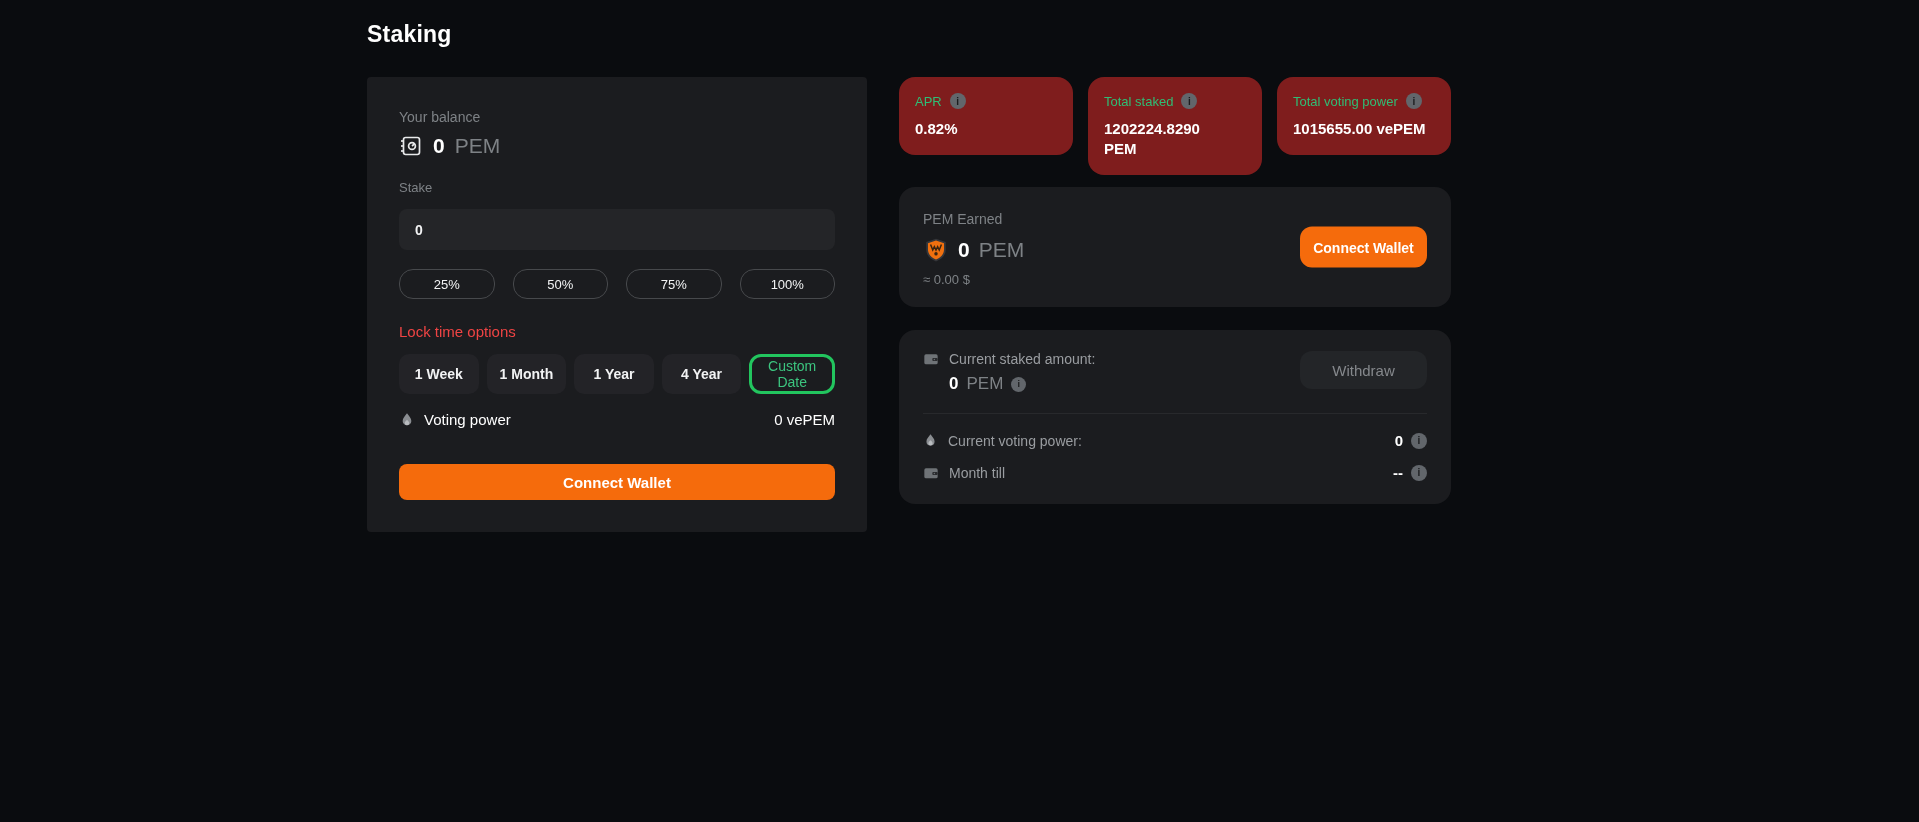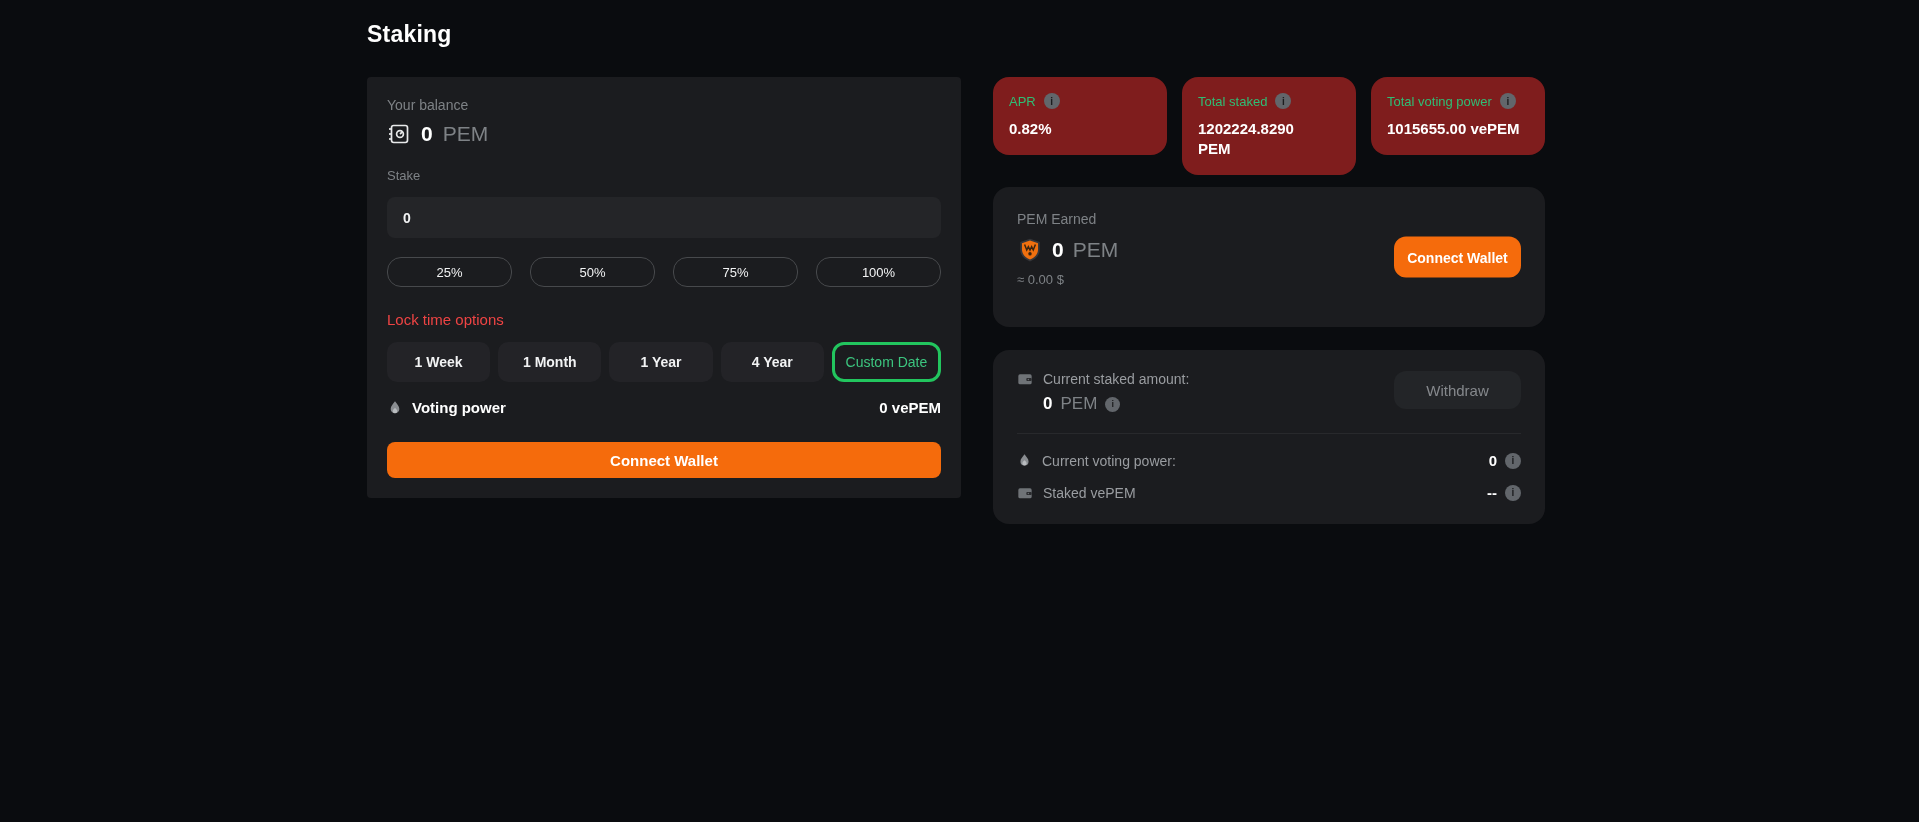--- a/index.html
+++ b/index.html
@@ -9,21 +9,21 @@
     font-family: "Liberation Sans", "DejaVu Sans", sans-serif;
     color: #ffffff;
     overflow: hidden;
   }
   .main { padding: 21px 0 0 367px; }
   .page-title { font-size: 23px; font-weight: 700; letter-spacing: .2px; margin-bottom: 29px; color: #fff; }
   .columns { display: flex; align-items: flex-start; gap: 32px; }
 
   
   .stake-card {
-    width: 594px; background: #1b1c1f; border-radius: 4px; padding: 20px;
+    width: 500px; background: #1b1c1f; border-radius: 4px; padding: 32px;
   }
   .balance-label { font-size: 14px; color: #7e8286; margin-bottom: 9px; }
   .balance-row { display: flex; align-items: center; gap: 10px; margin-bottom: 22px; }
   .balance-row .num { font-size: 21px; font-weight: 700; color: #fff; }
   .balance-row .cur { font-size: 21px; color: #7e8286; }
   .stake-label { font-size: 13px; color: #7e8286; margin-bottom: 14px; }
   .stake-input {
     width: 100%; height: 41px; background: #242528; border: none; border-radius: 8px;
     color: #f2f3f4; font-size: 14px; font-weight: 600; padding: 0 16px; outline: none;
     font-family: inherit; margin-bottom: 19px;
@@ -43,42 +43,42 @@
     background: transparent; border: 3px solid #22c55e; color: #3cc57f;
     border-radius: 12px; font-weight: 400;
   }
   .end-date-label { font-size: 13px; font-weight: 700; color: #fff; margin-bottom: 11px; }
   .date-picker {
     width: 243px; height: 39px; background: #26282b; border: 1px solid #2fbe75;
     border-radius: 12px; display: flex; align-items: center; padding: 0 14px; gap: 11px;
     cursor: pointer; margin-bottom: 27px;
   }
   .date-picker .date-text { font-size: 15px; font-weight: 700; color: #f2f3f4; flex: 1; }
-  .vp-row { display: flex; align-items: flex-end; margin-bottom: 26px; font-weight: bold; }
+  .vp-row { display: flex; align-items: flex-end; margin-bottom: 36px; }
   .vp-row .vp-left { display: flex; align-items: center; gap: 9px; flex: 1; }
   .vp-row .vp-label { font-size: 15px; color: #fff; }
   .vp-row .vp-value { font-size: 15px; color: #fff; }
   .connect-btn {
     width: 100%; height: 36px; background: #f56b0c; border: none; border-radius: 8px;
     color: #fff; font-size: 15px; font-weight: 700; font-family: inherit; cursor: pointer;
   }
 
   
   .right-col { width: 552px; }
   .stats-row { display: flex; gap: 15px; align-items: flex-start; margin-bottom: 12px; }
   .stat-card { flex: 1; background: #7f1d1d; border-radius: 16px; padding: 16px; }
   .stat-head { display: flex; align-items: center; gap: 8px; margin-bottom: 10px; }
   .stat-label { font-size: 13px; color: #2fbe75; }
   .stat-value { font-size: 15px; font-weight: 700; color: #fff; line-height: 20px; }
   .stat-value--wrap { max-width: 118px; }
   .stat-value--nowrap { white-space: nowrap; }
 
   .earned-card {
     position: relative; background: #1b1c1f; border-radius: 16px; padding: 24px;
-    height: 140px; margin-bottom: 23px;
+    height: 120px; margin-bottom: 23px;
   }
   .earned-label { font-size: 14px; color: #7e8286; margin-bottom: 10px; }
   .earned-row { display: flex; align-items: center; gap: 9px; margin-bottom: 9px; }
   .earned-row .num { font-size: 21px; font-weight: 700; color: #fff; }
   .earned-row .cur { font-size: 21px; color: #7e8286; }
   .earned-usd { font-size: 13px; color: #7e8286; }
   .earned-connect-btn {
     position: absolute; right: 24px; top: 50%; transform: translateY(-50%);
     width: 127px; height: 41px; background: #f56b0c; border: none; border-radius: 12px;
     color: #fff; font-size: 14px; font-weight: 700; font-family: inherit; cursor: pointer;
@@ -259,21 +259,21 @@
 
         <div class="detail-row">
           <div class="detail-left">
             <span class="icon">
               <svg width="16" height="16" viewBox="0 0 24 24" fill="#6f7377">
                 <rect x="2" y="5" width="20" height="15" rx="2.5"></rect>
                 <rect x="14" y="10.5" width="8" height="4.5" rx="1.5" fill="#2a2b2e"></rect>
                 <circle cx="17" cy="12.8" r="1" fill="#6f7377"></circle>
               </svg>
             </span>
-            <span class="lbl">Staked vePEM</span>
+            <span class="lbl">Month till</span>
           </div>
           <div class="detail-right">
             <span class="val">--</span>
             <i class="info-icon">i</i>
           </div>
         </div>
       </section>
 
     </div>
   </div>

